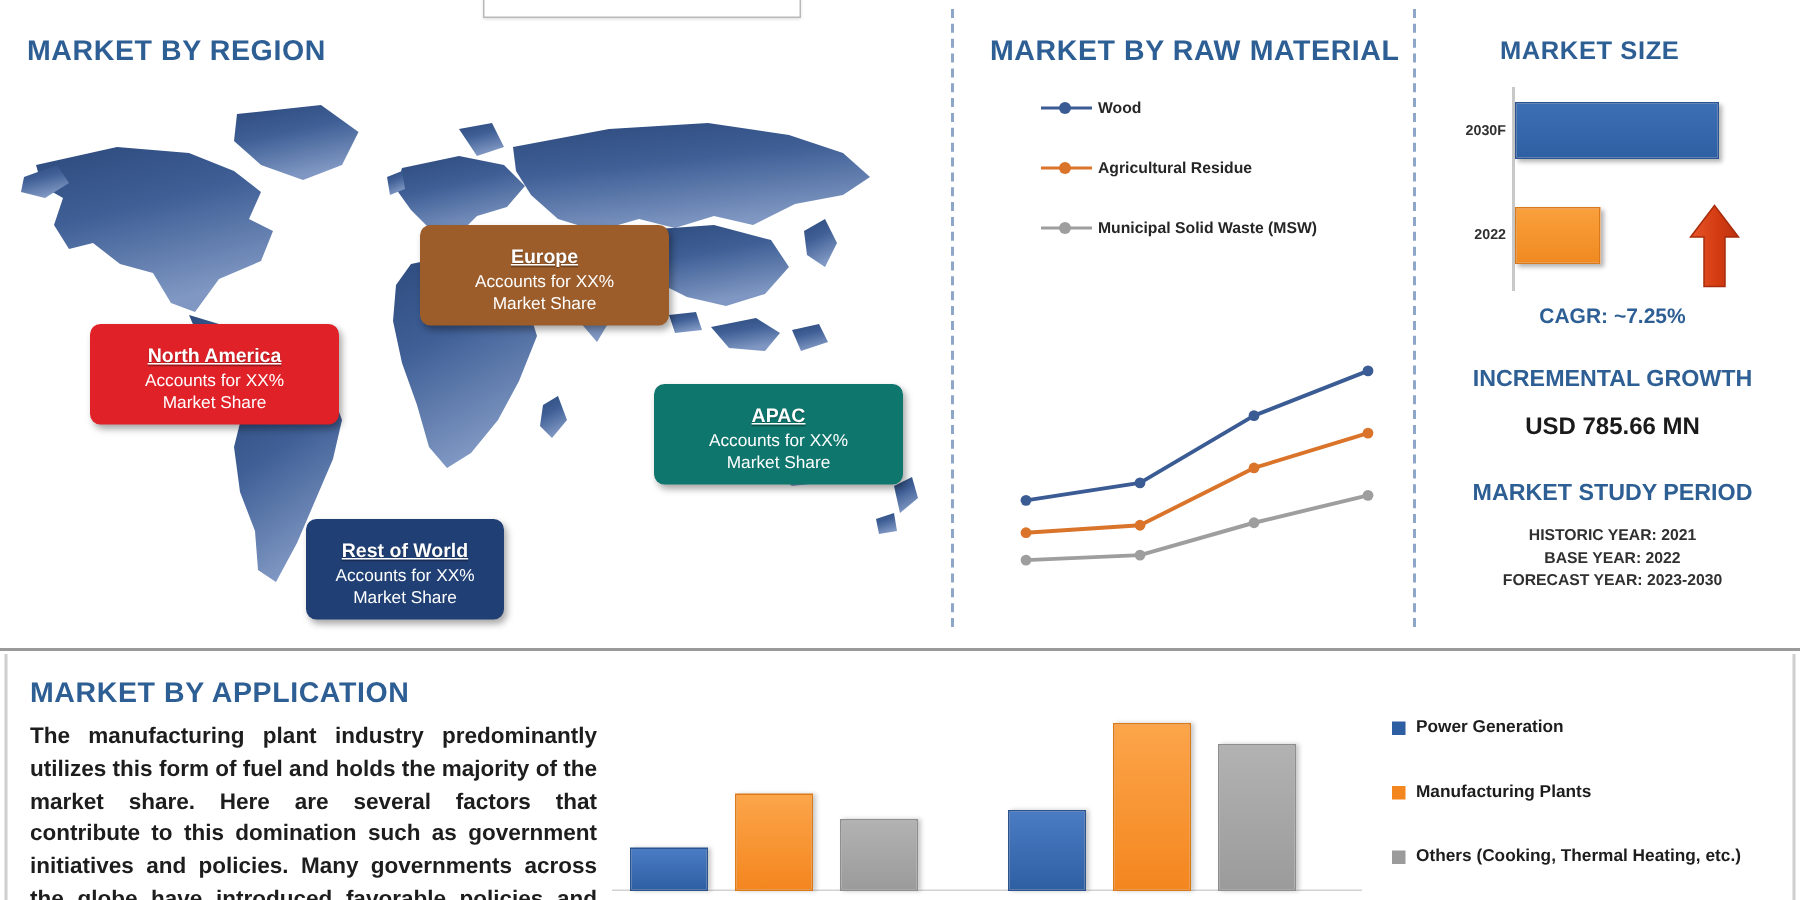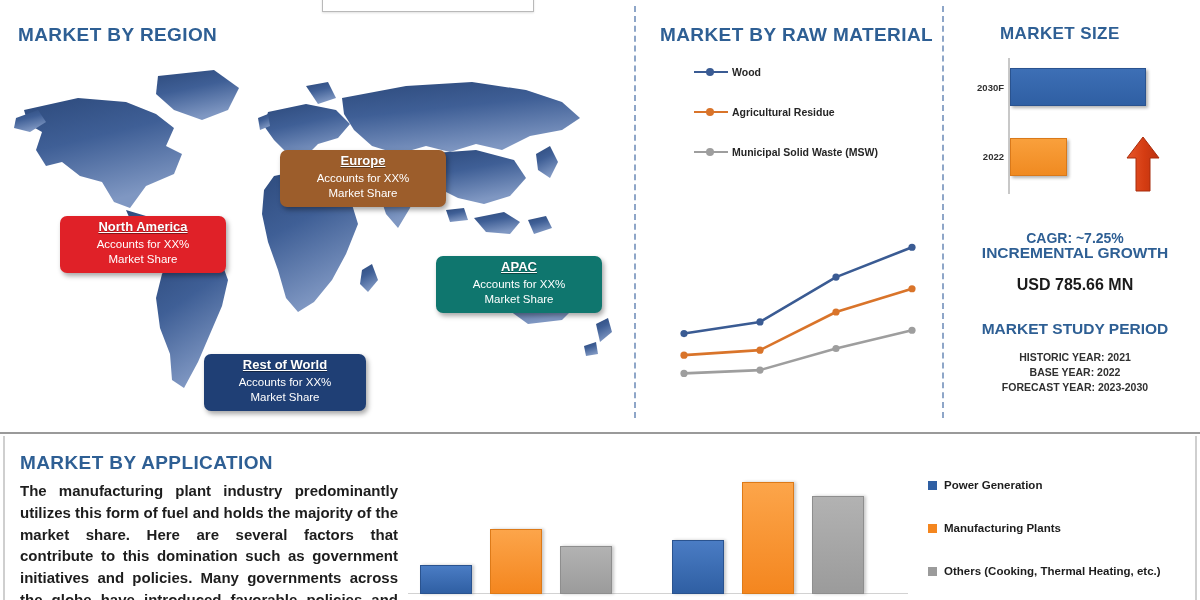--- a/index.html
+++ b/index.html
@@ -54,38 +54,38 @@
 
   
   .map-wrap { position: absolute; left: 6px; top: 58px; width: 620px; height: 350px; }
   .map-svg { width: 100%; height: 100%; display: block; }
 
   .region-card {
     position: absolute;
     border-radius: 7px;
     color: #fff;
     text-align: center;
-    padding: 3px 10px 7px;
+    padding: 13px 10px 7px;
     box-shadow: 2px 3px 5px rgba(0,0,0,.35);
     line-height: 1.25;
   }
   .region-card .rc-name {
     display: block;
     font-weight: bold;
     font-size: 13px;
     text-decoration: underline;
     margin-bottom: 2px;
     text-shadow: 0 1px 1px rgba(0,0,0,.4);
   }
   .region-card .rc-line { display: block; font-size: 11.5px; }
 
   #card-europe  { left: 274px; top: 92px;  width: 166px; }
   #card-na      { left: 54px;  top: 158px; width: 166px; }
   #card-apac    { left: 430px; top: 198px; width: 166px; }
-  #card-row     { left: 198px; top: 296px; width: 162px; }
+  #card-row     { left: 198px; top: 288px; width: 132px; }
 
   
   .line-panel { position: absolute; left: 648px; top: 56px; width: 288px; height: 352px; }
   .ln-legend { position: absolute; left: 46px; top: 10px; }
   .ln-legend .lg-row {
     display: flex; align-items: center;
     margin-bottom: 28px;
     font-size: 10.5px; font-weight: bold; color: #262626;
     white-space: nowrap;
   }
@@ -116,21 +116,21 @@
     position: absolute; left: 60px; height: 38px;
     box-shadow: 2px 2px 3px rgba(0,0,0,.3);
   }
   #ms-bar-0 { top: 16px;  background: linear-gradient(180deg,#3d6fb5,#2f5fa3); border:1px solid #2a538f; }
   #ms-bar-1 { top: 86px;  background: linear-gradient(180deg,#f9a03c,#f08a21); border:1px solid #d9791a; }
 
   .arrow-up { position: absolute; left: 176px; top: 84px; width: 34px; height: 56px; }
 
   .ms-cagr {
     position: absolute; left: 0; top: 150px; width: 250px; text-align: center;
-    font-size: 14px; font-weight: bold; color: #2e5f94; margin-top: 28px;
+    font-size: 14px; font-weight: bold; color: #2e5f94;
   }
   .ms-h2 {
     position: absolute; left: 0; width: 250px; text-align: center;
     font-size: 15.5px; font-weight: bold; color: #2e5f94;
   }
   #ms-incr-head { top: 180px; margin-top: 12px; }
   #ms-study-head{ top: 268px; }
   .ms-val {
     position: absolute; left: 0; top: 224px; width: 250px; text-align: center;
     font-size: 16px; font-weight: bold; color: #1a1a1a;

